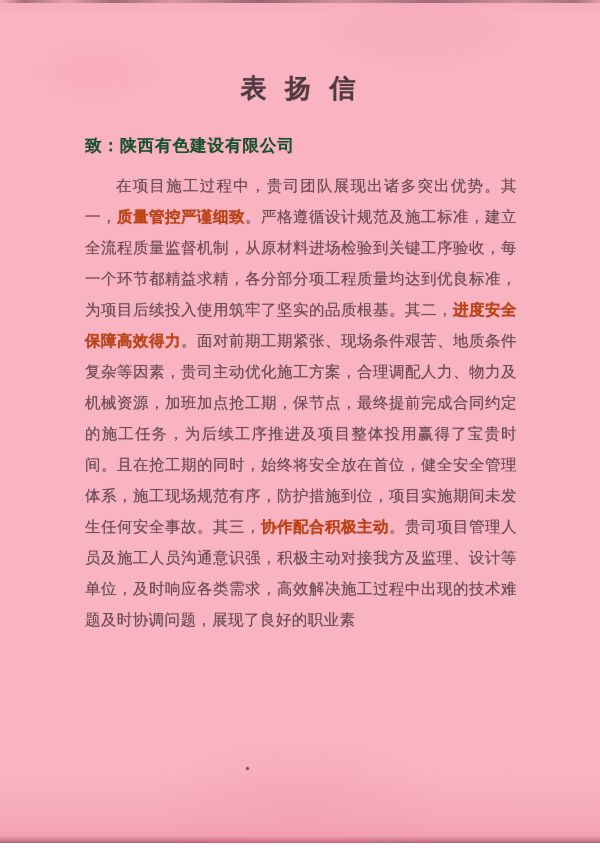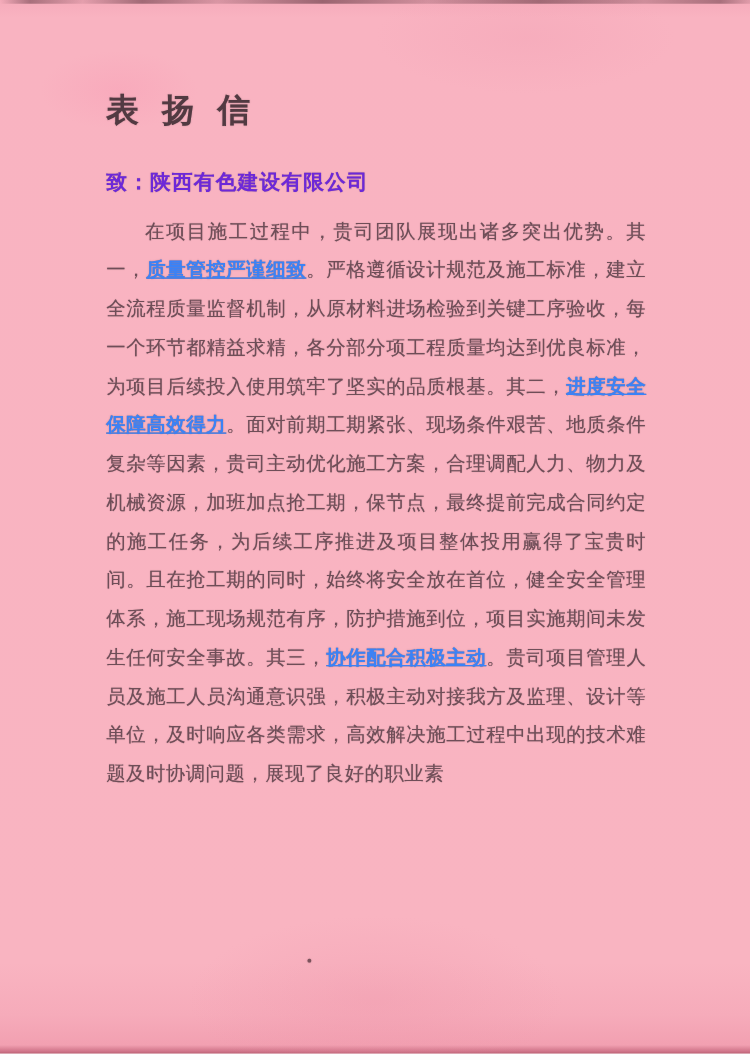--- a/index.html
+++ b/index.html
@@ -44,53 +44,52 @@
     background: #fdfdfd;
   }
   .content {
     position: absolute;
     left: 85px; top: 0;
     width: 432px;
     color: #6f4e58;
   }
   .title {
     margin: 72px 0 0 0;
-    text-align: left;
+    text-align: center;
     font-size: 26px;
     font-weight: bold;
     letter-spacing: 6px;
     color: #523a42;
     line-height: 34px;
     text-shadow: 0 0 1px rgba(82,58,66,.55);
   }
   .recipient {
     margin: 28px 0 0 0;
     font-size: 16.5px;
     font-weight: bold;
     letter-spacing: 1px;
-    color: #6d28d9;
+    color: #14532d;
     line-height: 24px;
     text-shadow: 0 0 .8px rgba(92,64,73,.5);
   }
   .letter-body { margin-top: 12px; }
   .letter-body p {
     margin: 0;
     font-size: 15.5px;
     line-height: 31px;
     text-align: justify;
     text-indent: 2em;
     letter-spacing: .4px;
     color: #6f4e58;
     text-shadow: 0 0 .8px rgba(111,78,88,.65);
   }
   .letter-body p b {
     font-weight: bold;
-    color: #3b82f6;
+    color: #c2410c;
     text-shadow: 0 0 1px rgba(90,61,71,.6);
-    text-decoration: underline;
   }
   .ink-speck {
     position: absolute;
     left: 246px; top: 767px;
     width: 3px; height: 3px;
     border-radius: 50%;
     background: #7b525c;
     box-shadow: 0 0 1px rgba(123,82,92,.8);
   }
 </style>

